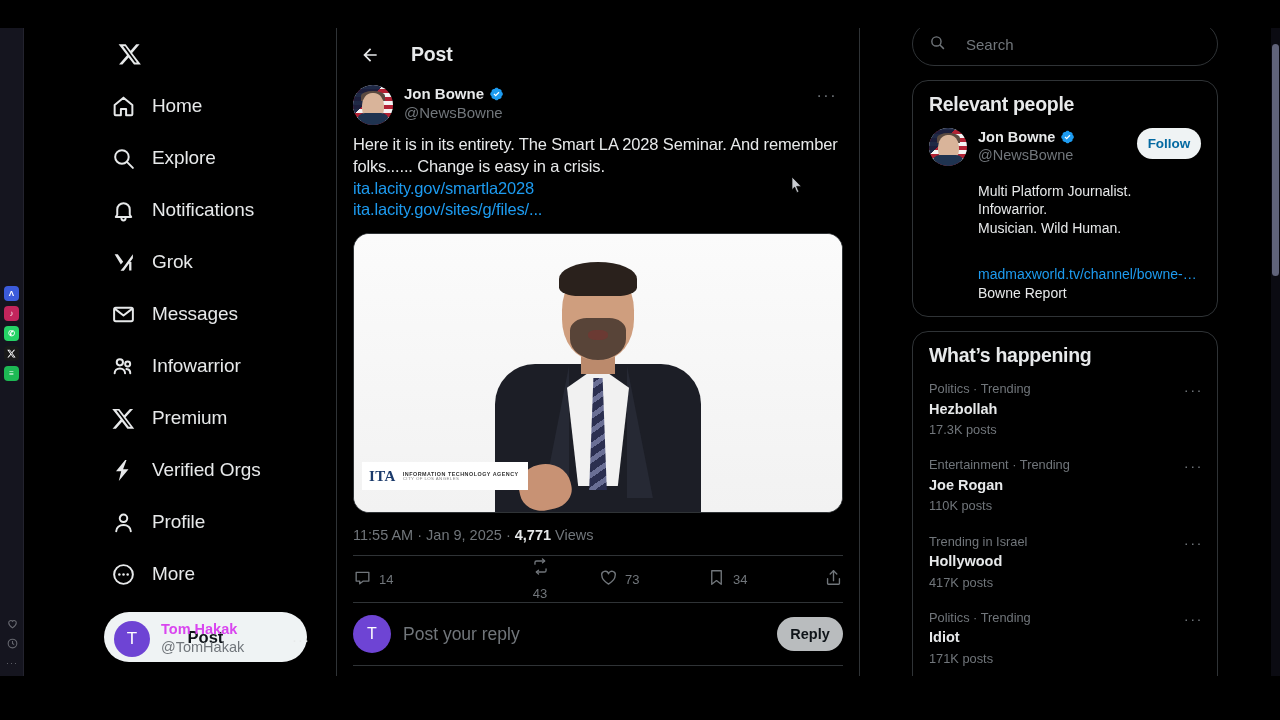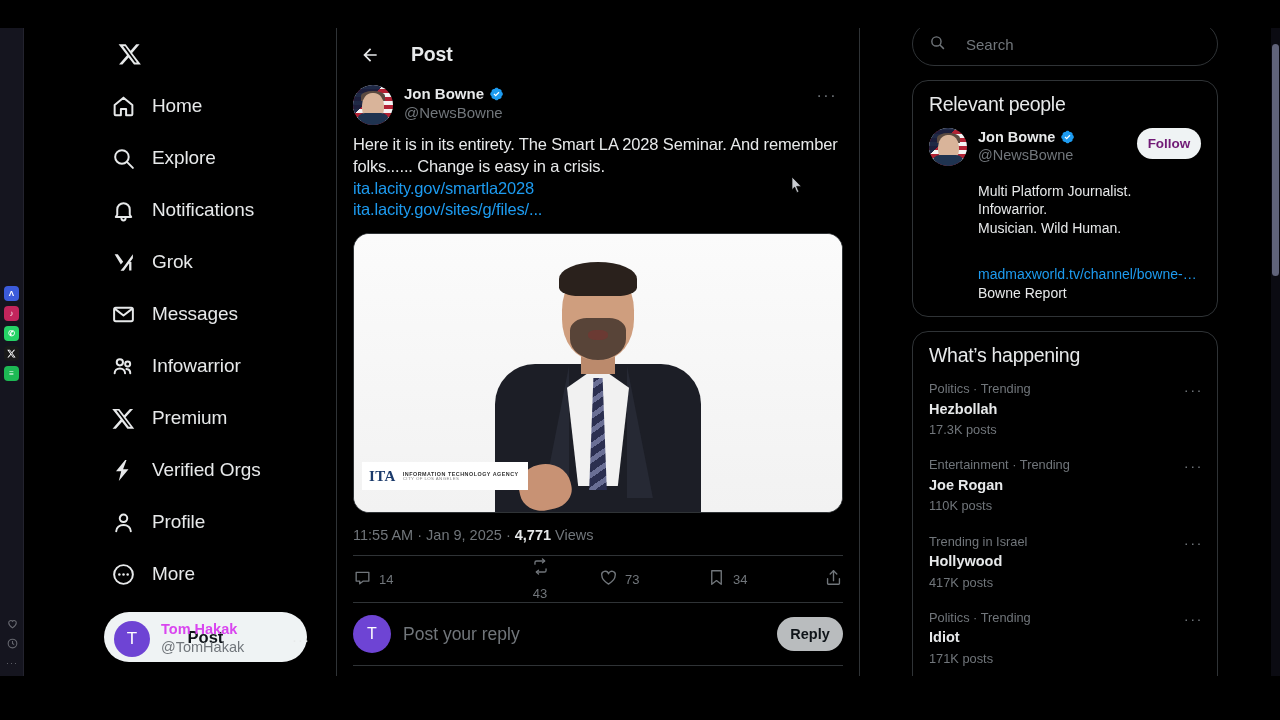--- a/index.html
+++ b/index.html
@@ -186,36 +186,36 @@
     background:#000; border:1px solid #2f3336; border-radius:999px;
     display:flex; align-items:center; gap:20px; padding:0 16px;
   }
   .search-wrap svg { width:17px; height:17px; fill:none; stroke:#71767b; stroke-width:2; }
   .search-ph { font-size:15px; color:#71767b; }
 
   .card {
     margin-top:14px; width:306px; border:1px solid #2f3336; border-radius:16px;
     background:#000; overflow:hidden;
   }
-  .card-title { font-size:19.5px; font-weight:400; color:#e7e9ea; padding:12px 16px 4px; letter-spacing:-.3px; }
+  .card-title { font-size:19.5px; font-weight:700; color:#e7e9ea; padding:12px 16px 4px; letter-spacing:-.3px; }
 
   .person-row { display:flex; gap:11px; padding:8px 16px 14px; }
   .pr-av { width:38px; height:38px; border-radius:50%; flex:0 0 38px; position:relative; overflow:hidden; background:#2b2f33; }
   .pr-av .flag { position:absolute; inset:0;
     background:
       linear-gradient(135deg, rgba(20,30,60,.95) 0 36%, rgba(20,30,60,0) 36%),
       repeating-linear-gradient(0deg,#b22234 0 4px,#f4f4f4 4px 8px); }
   .pr-av .face { position:absolute; left:9px; top:7px; width:21px; height:26px; border-radius:46% 46% 42% 42%; background:#d9b49a; }
   .pr-av .hair { position:absolute; left:8px; top:5px; width:23px; height:10px; border-radius:50% 50% 0 0; background:#5b4a40; }
   .pr-av .suit { position:absolute; left:3px; bottom:0; width:32px; height:11px; background:#1f3350; border-radius:8px 8px 0 0; }
   .pr-mid { flex:1 1 auto; min-width:0; line-height:1.26; }
   .pr-name { font-size:14.5px; font-weight:700; color:#e7e9ea; display:flex; align-items:center; gap:4px; }
   .pr-handle { font-size:14.5px; color:#71767b; }
   .follow-btn {
-    width:64px; height:31px; border-radius:999px; background:#eff3f4; color:#701a75;
+    width:64px; height:31px; border-radius:999px; background:#eff3f4; color:#0369a1;
     font-size:13.5px; font-weight:700; border:none; cursor:pointer; flex:0 0 auto;
     font-family:"Liberation Sans", sans-serif;
   }
   .bio { padding:2px 16px 0 16px; font-size:14px; line-height:1.32; color:#e7e9ea; }
   .bio .lnk { color:#1d9bf0;margin-top:28px; }
 
   .trend { position:relative; padding:8px 16px 8px; cursor:pointer; }
   .tr-cat { font-size:12.8px; color:#71767b; line-height:1.5; }
   .tr-name { font-size:14.5px; font-weight:700; color:#e7e9ea; line-height:1.5; }
   .tr-count { font-size:12.8px; color:#71767b; line-height:1.5; }

